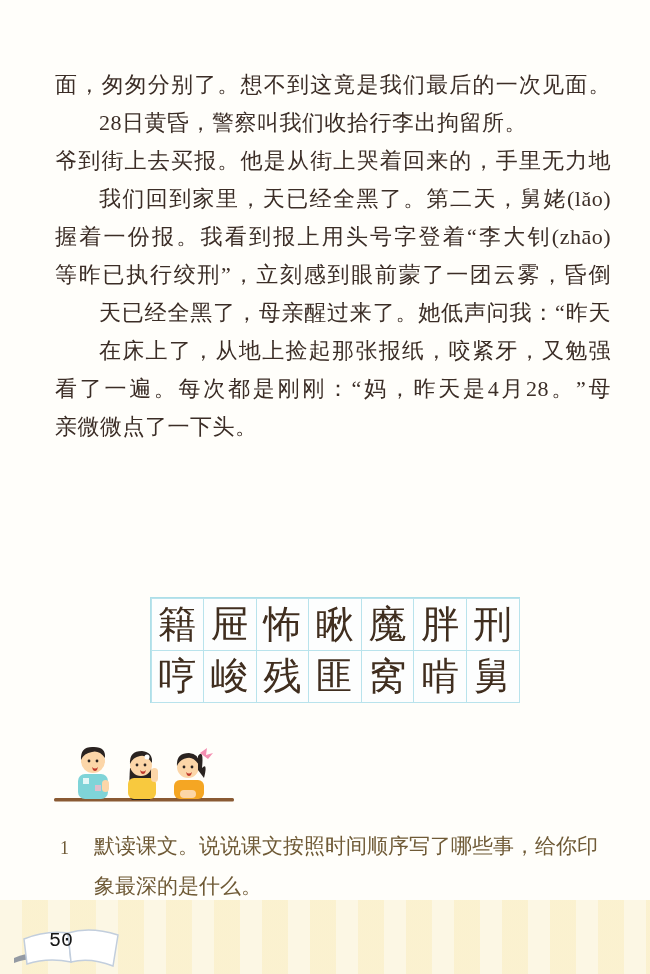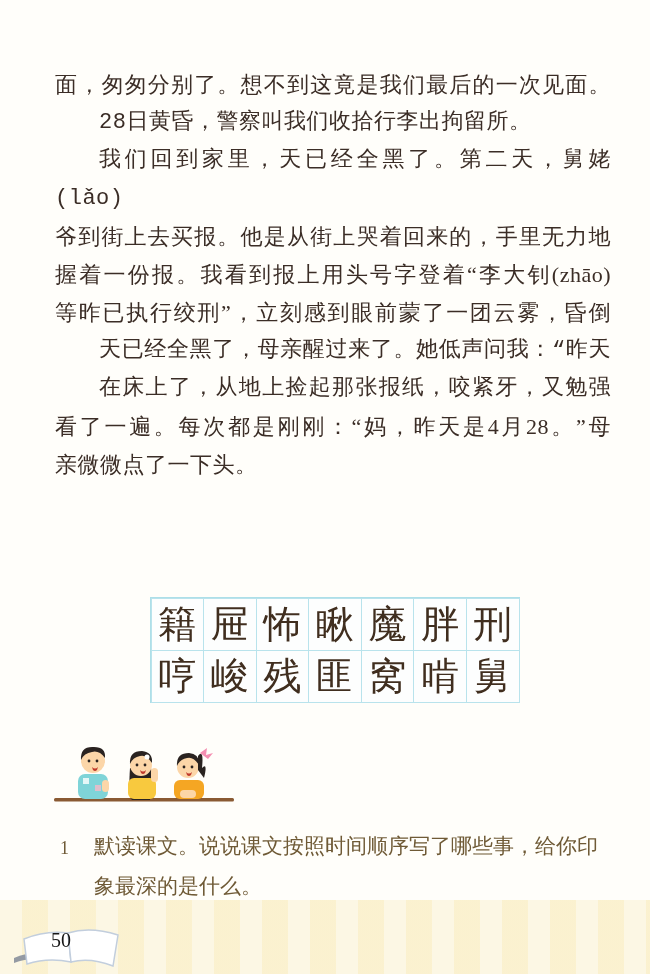--- a/index.html
+++ b/index.html
@@ -14,21 +14,21 @@
 
   
   .text-block {
     position:absolute; left:55px; top:66px; width:556px;
     font-size:22px; line-height:38px;
     color:#3b2d26;
     letter-spacing:0.5px;
   }
   .tline { white-space:nowrap; }
   .tline.full { white-space:normal; text-align:justify; text-align-last:justify; }
-  .tline.indent { text-indent:2em;font-family:Liberation Mono, monospace; }
+  .tline.indent { text-indent:2em; }
 
   
   .vocab-grid {
     position:absolute; left:150px; top:597px;
     width:370px; height:106px;
     display:flex; flex-direction:column;
     border:1px solid #aedfe8;
     background:#fdfefe;
     box-sizing:border-box;
   }
@@ -65,34 +65,34 @@
   .footer-band {
     position:absolute; left:0; top:900px; width:650px; height:74px;
     background:
       repeating-linear-gradient(90deg, rgba(255,255,255,0.35) 0 22px, rgba(250,238,196,0.35) 22px 48px),
       #fbf3d6;
   }
   .book-badge { position:absolute; left:14px; top:24px; width:112px; height:50px; }
   .page-number {
     position:absolute; left:38px; top:29px; width:46px;
     text-align:center;
-    font-family:Liberation Serif, serif;
+    font-family:Liberation Mono, monospace;
     font-size:20px; color:#161616;
   }
 </style>
 </head>
 <body>
 
 <div class="page">
 
   <div class="text-block" id="body-lines">
       <div class="tline full">面，匆匆分别了。想不到这竟是我们最后的一次见面。</div>
       <div class="tline indent">28日黄昏，警察叫我们收拾行李出拘留所。</div>
+      <div class="tline full">爷到街上去买报。他是从街上哭着回来的，手里无力地</div>
       <div class="tline indent full">我们回到家里，天已经全黑了。第二天，舅姥(lǎo)</div>
-      <div class="tline full">爷到街上去买报。他是从街上哭着回来的，手里无力地</div>
       <div class="tline full">握着一份报。我看到报上用头号字登着“李大钊(zhāo)</div>
       <div class="tline full">等昨已执行绞刑”，立刻感到眼前蒙了一团云雾，昏倒</div>
       <div class="tline indent full">天已经全黑了，母亲醒过来了。她低声问我：“昨天</div>
       <div class="tline indent full">在床上了，从地上捡起那张报纸，咬紧牙，又勉强</div>
       <div class="tline full">看了一遍。每次都是刚刚：“妈，昨天是4月28。”母</div>
       <div class="tline">亲微微点了一下头。</div>
     </div>
 
   <div class="vocab-grid" id="vocab-grid">
       <div class="grow">

